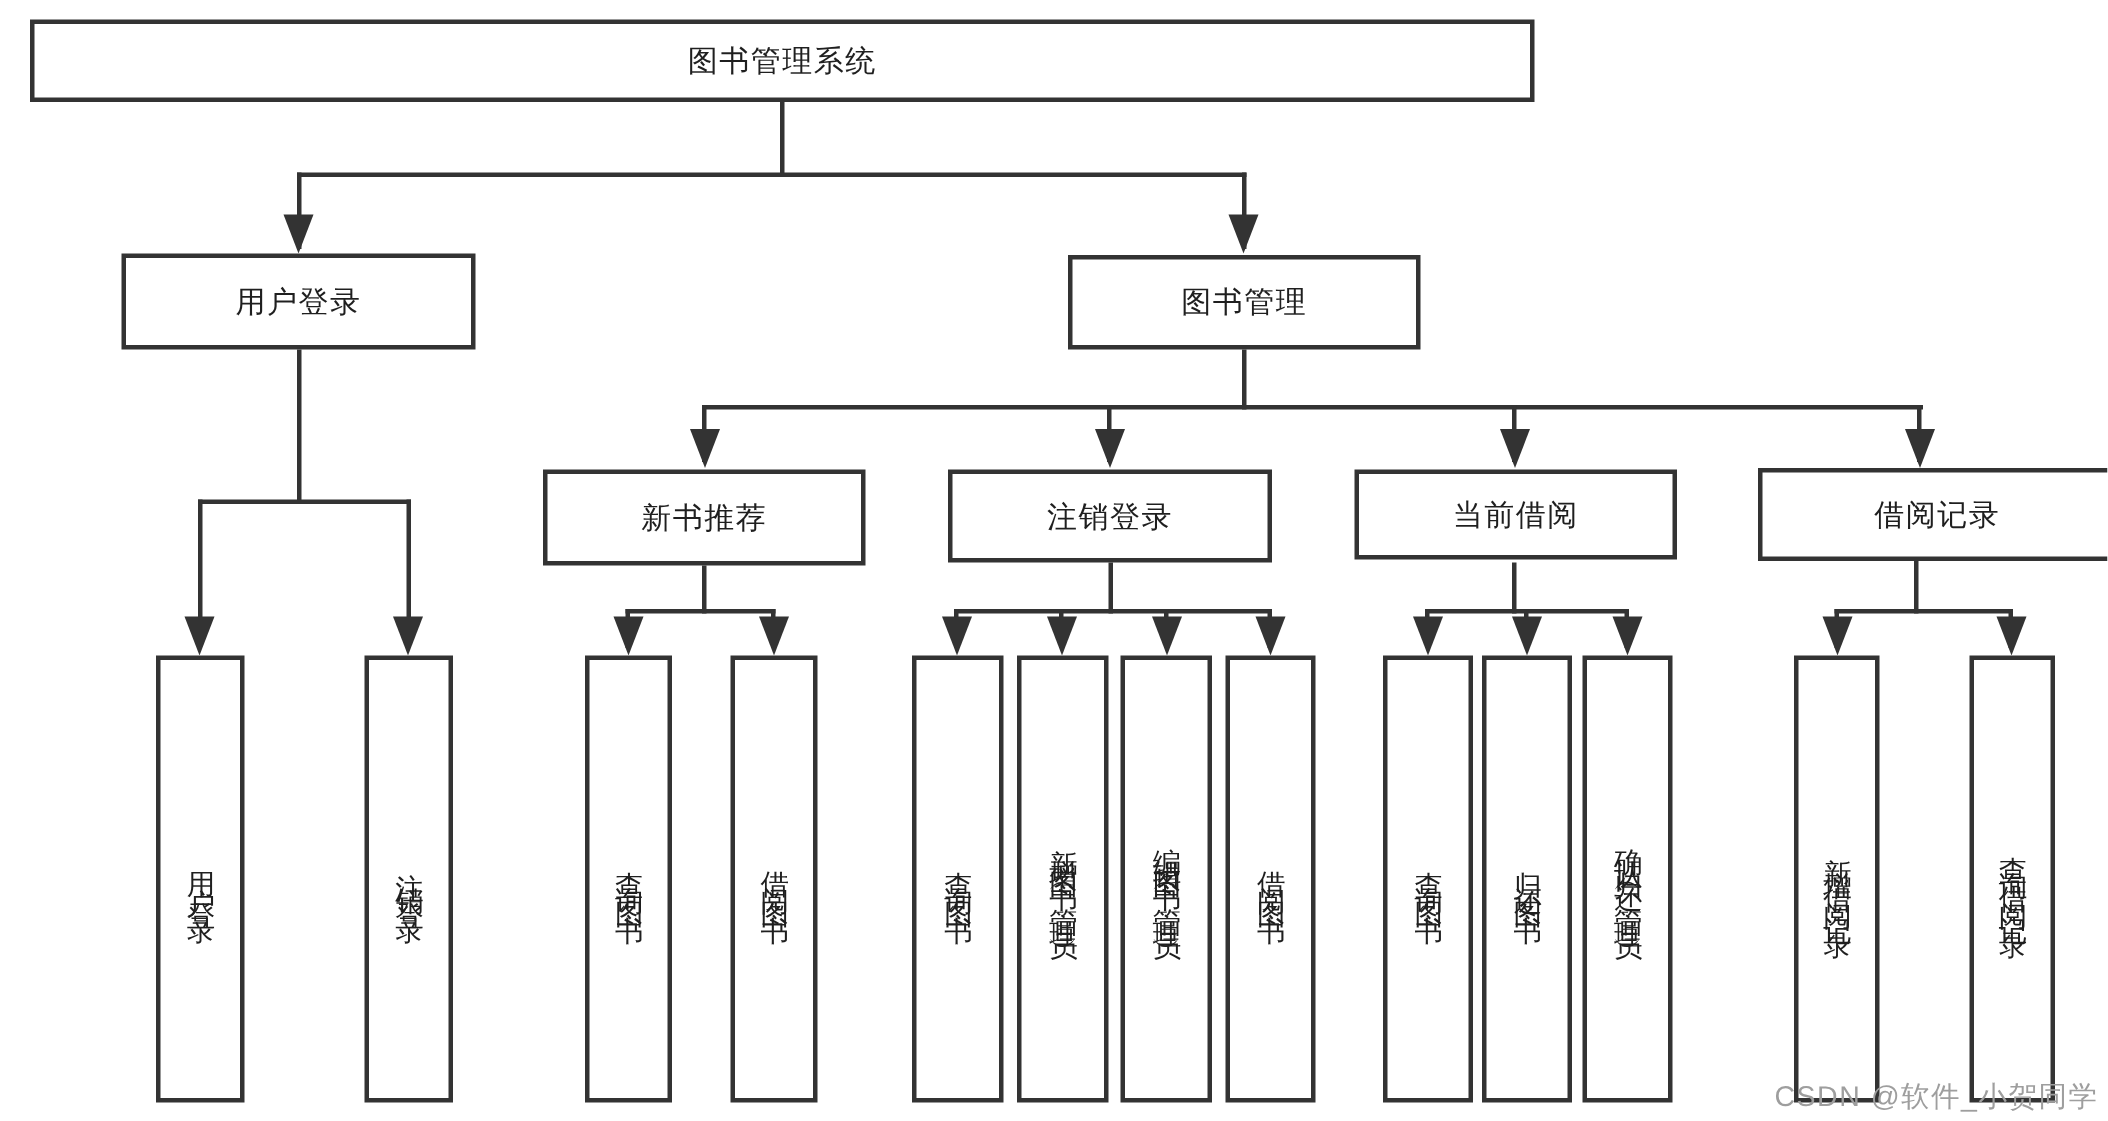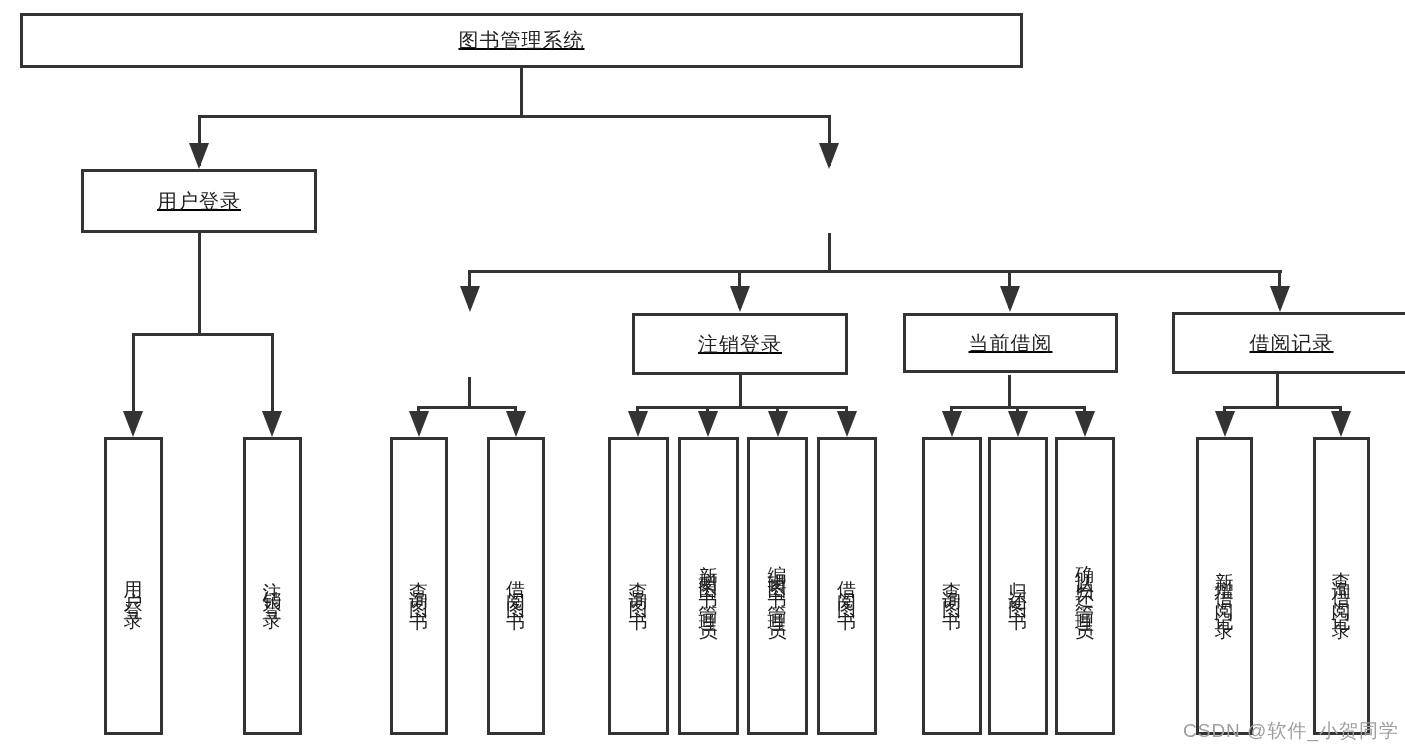--- a/index.html
+++ b/index.html
@@ -17,21 +17,20 @@
   }
   
   .hbox {
     position: absolute;
     box-sizing: border-box;
     background: #ffffff;
     border: 3px solid #333333;
     display: flex;
     align-items: center;
     justify-content: center;
-    text-decoration: underline;
   }
   .hbox .hlabel {
     font-size: 20px;
     letter-spacing: 1px;
     color: #1f1f1f;
     white-space: nowrap;
   }
   
   .vbox {
     position: absolute;
@@ -92,40 +91,46 @@
   <div class="line" style="left:198px;top:115px;width:633px;height:3px"></div>
 
   <div class="line" style="left:198px;top:115px;width:3px;height:51px"></div>
   <div class="arrow" style="left:189px;top:143px"></div>
 
   <div class="line" style="left:828px;top:115px;width:3px;height:51px"></div>
   <div class="arrow" style="left:819px;top:143px"></div>
 
   <div class="hbox" style="left:81px;top:169px;width:236px;height:64px">
     <span class="hlabel">用户登录</span>
+  </div>
+  <div class="hbox" style="left:712px;top:170px;width:235px;height:63px">
+    <span class="hlabel">图书管理</span>
   </div>
 
   <div class="line" style="left:198px;top:233px;width:3px;height:103px"></div>
   <div class="line" style="left:132px;top:333px;width:142px;height:3px"></div>
   <div class="line" style="left:132px;top:333px;width:3px;height:98px"></div>
   <div class="arrow" style="left:123px;top:411px"></div>
   <div class="line" style="left:271px;top:333px;width:3px;height:98px"></div>
   <div class="arrow" style="left:262px;top:411px"></div>
 
   <div class="line" style="left:828px;top:233px;width:3px;height:40px"></div>
   <div class="line" style="left:468px;top:270px;width:814px;height:3px"></div>
   <div class="line" style="left:468px;top:270px;width:3px;height:38px"></div>
   <div class="arrow" style="left:460px;top:286px"></div>
   <div class="line" style="left:738px;top:270px;width:3px;height:38px"></div>
   <div class="arrow" style="left:730px;top:286px"></div>
   <div class="line" style="left:1008px;top:270px;width:3px;height:38px"></div>
   <div class="arrow" style="left:1000px;top:286px"></div>
   <div class="line" style="left:1278px;top:270px;width:3px;height:38px"></div>
   <div class="arrow" style="left:1270px;top:286px"></div>
 
+  <div class="hbox" style="left:362px;top:313px;width:215px;height:64px">
+    <span class="hlabel">新书推荐</span>
+  </div>
   <div class="hbox" style="left:632px;top:313px;width:216px;height:62px">
     <span class="hlabel">注销登录</span>
   </div>
   <div class="hbox" style="left:903px;top:313px;width:215px;height:60px">
     <span class="hlabel">当前借阅</span>
   </div>
   <div class="hbox" style="left:1172px;top:312px;width:239px;height:62px">
     <span class="hlabel">借阅记录</span>
   </div>
 

